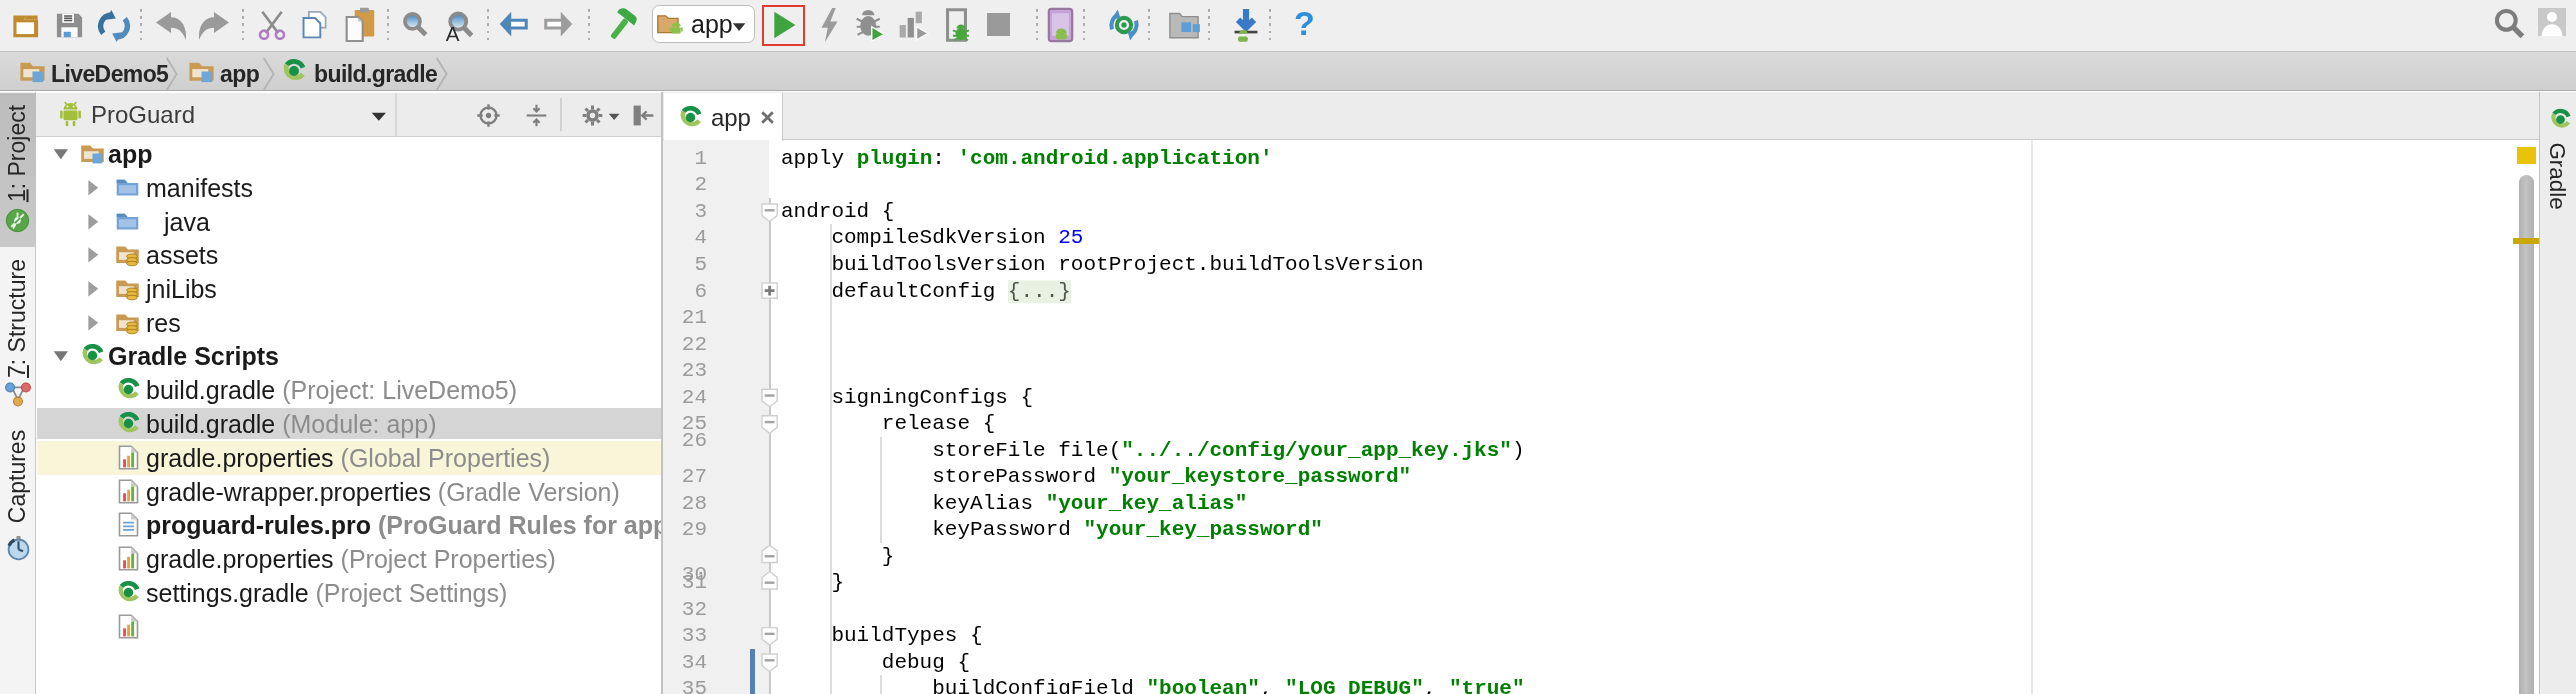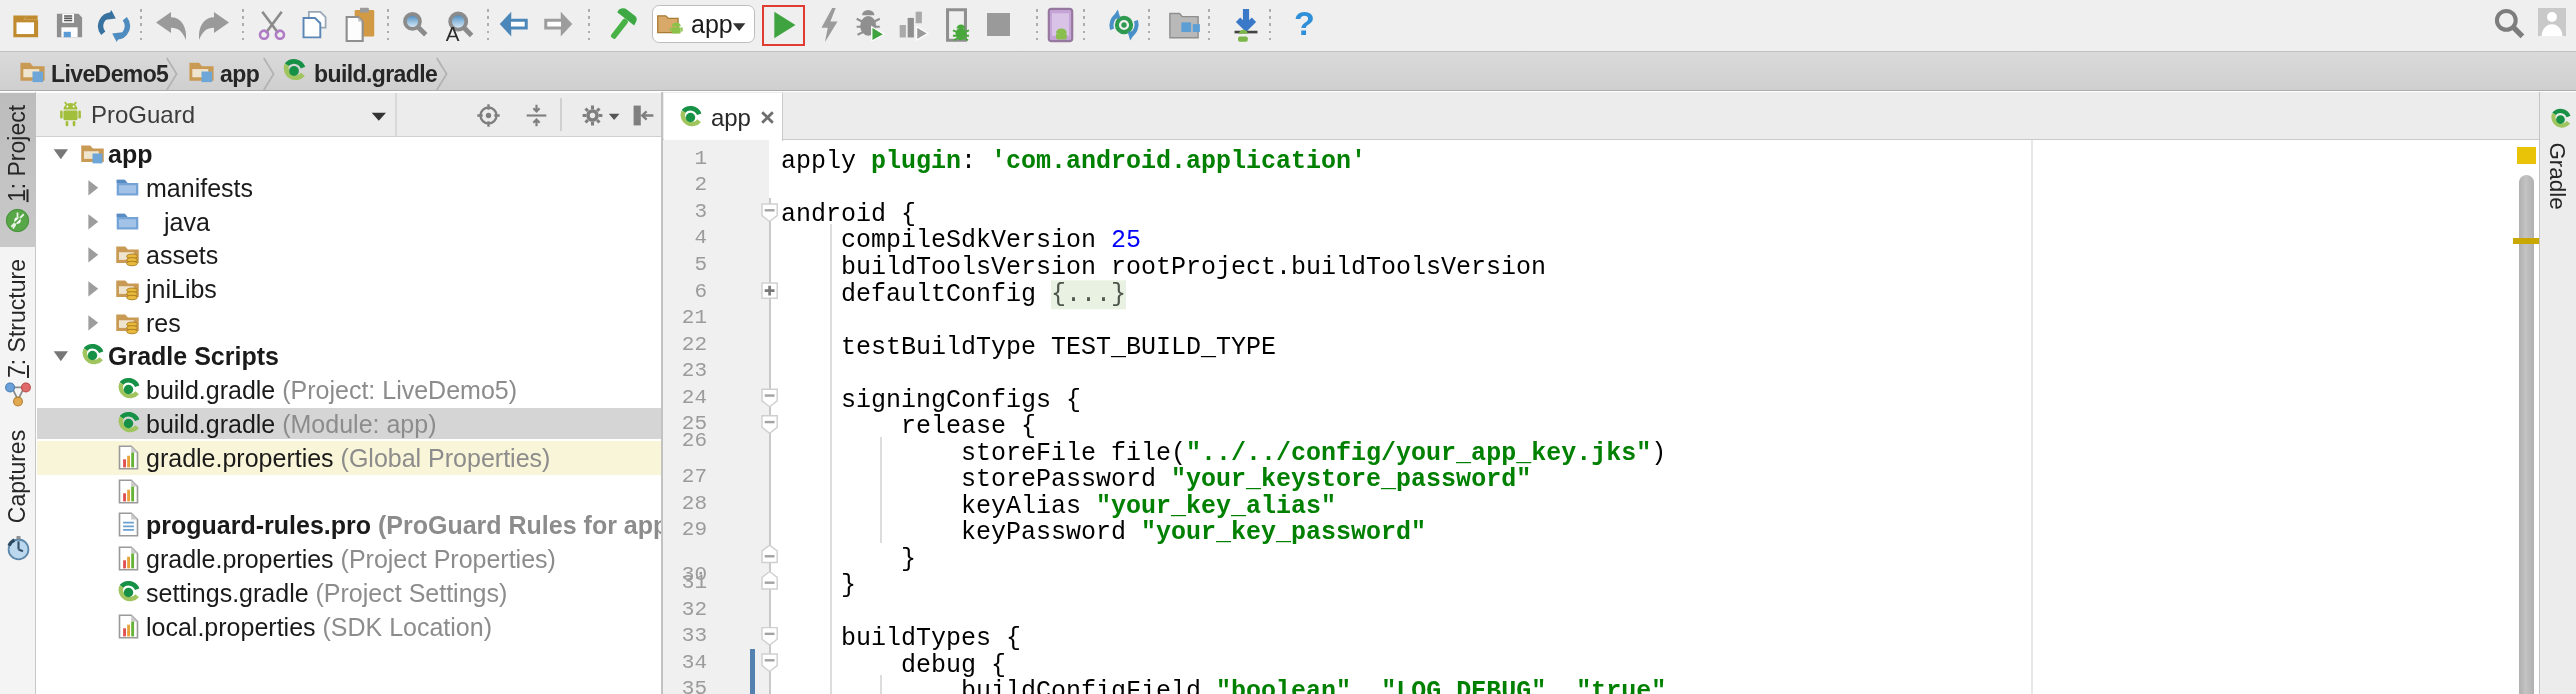--- a/index.html
+++ b/index.html
@@ -25,21 +25,21 @@
   #phead{left:0;top:0.9px;width:627px;height:44px;background:#ececec;border-bottom:0.9px solid #d0d0d0;box-sizing:border-box;}
   .rowtext{font-size:25px;color:#1a1a1a;white-space:pre;}
   .note{color:#8c8c8c;}
   
   #editor{left:663px;top:92px;width:1877px;height:603px;background:#fff;}
   #tabbar{left:0;top:0;width:1877px;height:48px;background:#ececec;border-bottom:0.9px solid #c9c9c9;box-sizing:border-box;}
   #tab1{left:0.9px;top:0.9px;width:119px;height:48px;background:#fff;border-right:0.9px solid #c9c9c9;box-sizing:border-box;}
   #gutter{left:0;top:48px;width:106px;height:555px;background:#f0f0f0;}
   .lnum{font-family:"Liberation Mono",monospace;font-size:21px;color:#9b9b9b;
         width:44px;text-align:right;left:0;transform:translateY(2.3px);}
-  .cline{font-family:"Liberation Mono",monospace;font-size:25px;color:#000;
+  .cline{font-family:"Liberation Mono",monospace;font-size:21px;color:#000;
          white-space:pre;left:118px;transform:translateY(2.3px);}
   .str{color:#008000;font-weight:bold;}
   .num{color:#0000ff;}
   .fold{background:#e9f2e2;color:#4d564d;}
   
   #rstripe{left:2539px;top:92px;width:37px;height:603px;background:#ececec;border-left:0.9px solid #c4c4c4;box-sizing:border-box;}
   .vtextr{transform:rotate(90deg);transform-origin:center;font-size:23px;color:#262626;white-space:nowrap;}
 </style>
 </head>
 <body>
@@ -425,20 +425,21 @@
           <rect x="18" y="9.5" width="3.2" height="16.5" fill="#67b339"></rect>
         </svg></div>
       <div class="abs rowtext" style="left:110px;top:352px;font-weight:normal">gradle.properties <span class="note">(Global Properties)</span></div>
       <div class="abs" style="left:79px;top:386px"><svg width="27" height="27" viewBox="0 0 30 30">
           <path d="M5,2.5 h13 l7,7 v18 h-20 z" fill="#fff" stroke="#9a9a9a" stroke-width="1.8"></path>
           <path d="M18,2.5 l7,7 h-7 z" fill="#c9c9c9"></path>
           <rect x="9" y="17" width="3.2" height="9" fill="#e05252"></rect>
           <rect x="13.5" y="13" width="3.2" height="13" fill="#e8a33d"></rect>
           <rect x="18" y="9.5" width="3.2" height="16.5" fill="#67b339"></rect>
         </svg></div>
+      <div class="abs rowtext" style="left:110px;top:386px;font-weight:normal">gradle-wrapper.properties <span class="note">(Gradle Version)</span></div>
       <div class="abs" style="left:79px;top:419px"><svg width="27" height="27" viewBox="0 0 30 30">
           <path d="M5,2.5 h13 l7,7 v18 h-20 z" fill="#fff" stroke="#9a9a9a" stroke-width="1.8"></path>
           <path d="M18,2.5 l7,7 h-7 z" fill="#c9c9c9"></path>
           <path d="M9,13 h12 M9,17 h12 M9,21 h12" stroke="#6b9fd0" stroke-width="2"></path>
         </svg></div>
       <div class="abs rowtext" style="left:110px;top:419px;font-weight:bold">proguard-rules.pro <span class="note">(ProGuard Rules for app)</span></div>
       <div class="abs" style="left:79px;top:453px"><svg width="27" height="27" viewBox="0 0 30 30">
           <path d="M5,2.5 h13 l7,7 v18 h-20 z" fill="#fff" stroke="#9a9a9a" stroke-width="1.8"></path>
           <path d="M18,2.5 l7,7 h-7 z" fill="#c9c9c9"></path>
           <rect x="9" y="17" width="3.2" height="9" fill="#e05252"></rect>
@@ -452,21 +453,20 @@
           <circle cx="16" cy="16" r="5.6" fill="#179146"></circle>
         </svg></div>
       <div class="abs rowtext" style="left:110px;top:487px;font-weight:normal">settings.gradle <span class="note">(Project Settings)</span></div>
       <div class="abs" style="left:79px;top:521px"><svg width="27" height="27" viewBox="0 0 30 30">
           <path d="M5,2.5 h13 l7,7 v18 h-20 z" fill="#fff" stroke="#9a9a9a" stroke-width="1.8"></path>
           <path d="M18,2.5 l7,7 h-7 z" fill="#c9c9c9"></path>
           <rect x="9" y="17" width="3.2" height="9" fill="#e05252"></rect>
           <rect x="13.5" y="13" width="3.2" height="13" fill="#e8a33d"></rect>
           <rect x="18" y="9.5" width="3.2" height="16.5" fill="#67b339"></rect>
         </svg></div>
-      <div class="abs rowtext" style="left:110px;top:521px;font-weight:normal">local.properties <span class="note">(SDK Location)</span></div>
   </div>
   <div class="abs" style="left:661px;top:92px;width:1.8px;height:603px;background:#c2c2c2"></div>
   <div id="editor" class="abs">
     <div id="tabbar" class="abs"></div>
 
     <div id="tab1" class="abs">
       <div class="abs" style="left:13.4px;top:10.7px"><svg width="27" height="27" viewBox="0 0 32 32">
 <path d="M 26.3,12.2 A 11,11 0 0 0 7.6,8.9" fill="none" stroke="#179146" stroke-width="5.5"></path>
 <path d="M 7.6,8.9 A 11,11 0 0 0 26.3,19.8" fill="none" stroke="#a0c45e" stroke-width="5.5"></path>
 <circle cx="16" cy="16" r="5.6" fill="#179146"></circle>
@@ -491,21 +491,20 @@
     <div class="abs lnum" style="top:106px">3</div>
     <div class="abs cline" style="top:106px">android {</div>
     <div class="abs lnum" style="top:132px">4</div>
     <div class="abs cline" style="top:132px">    compileSdkVersion <span class="num">25</span></div>
     <div class="abs lnum" style="top:159px">5</div>
     <div class="abs cline" style="top:159px">    buildToolsVersion rootProject.buildToolsVersion</div>
     <div class="abs lnum" style="top:186px">6</div>
     <div class="abs cline" style="top:186px">    defaultConfig <span class="fold">{...}</span></div>
     <div class="abs lnum" style="top:212px">21</div>
     <div class="abs lnum" style="top:239px">22</div>
-    <div class="abs cline" style="top:239px">    testBuildType TEST_BUILD_TYPE</div>
     <div class="abs lnum" style="top:265px">23</div>
     <div class="abs lnum" style="top:292px">24</div>
     <div class="abs cline" style="top:292px">    signingConfigs {</div>
     <div class="abs lnum" style="top:318px">25</div>
     <div class="abs cline" style="top:318px">        release {</div>
     <div class="abs lnum" style="top:335px">26</div>
     <div class="abs cline" style="top:345px">            storeFile file(<span class="str">"../../config/your_app_key.jks"</span>)</div>
     <div class="abs lnum" style="top:371px">27</div>
     <div class="abs cline" style="top:371px">            storePassword <span class="str">"your_keystore_password"</span></div>
     <div class="abs lnum" style="top:398px">28</div>

